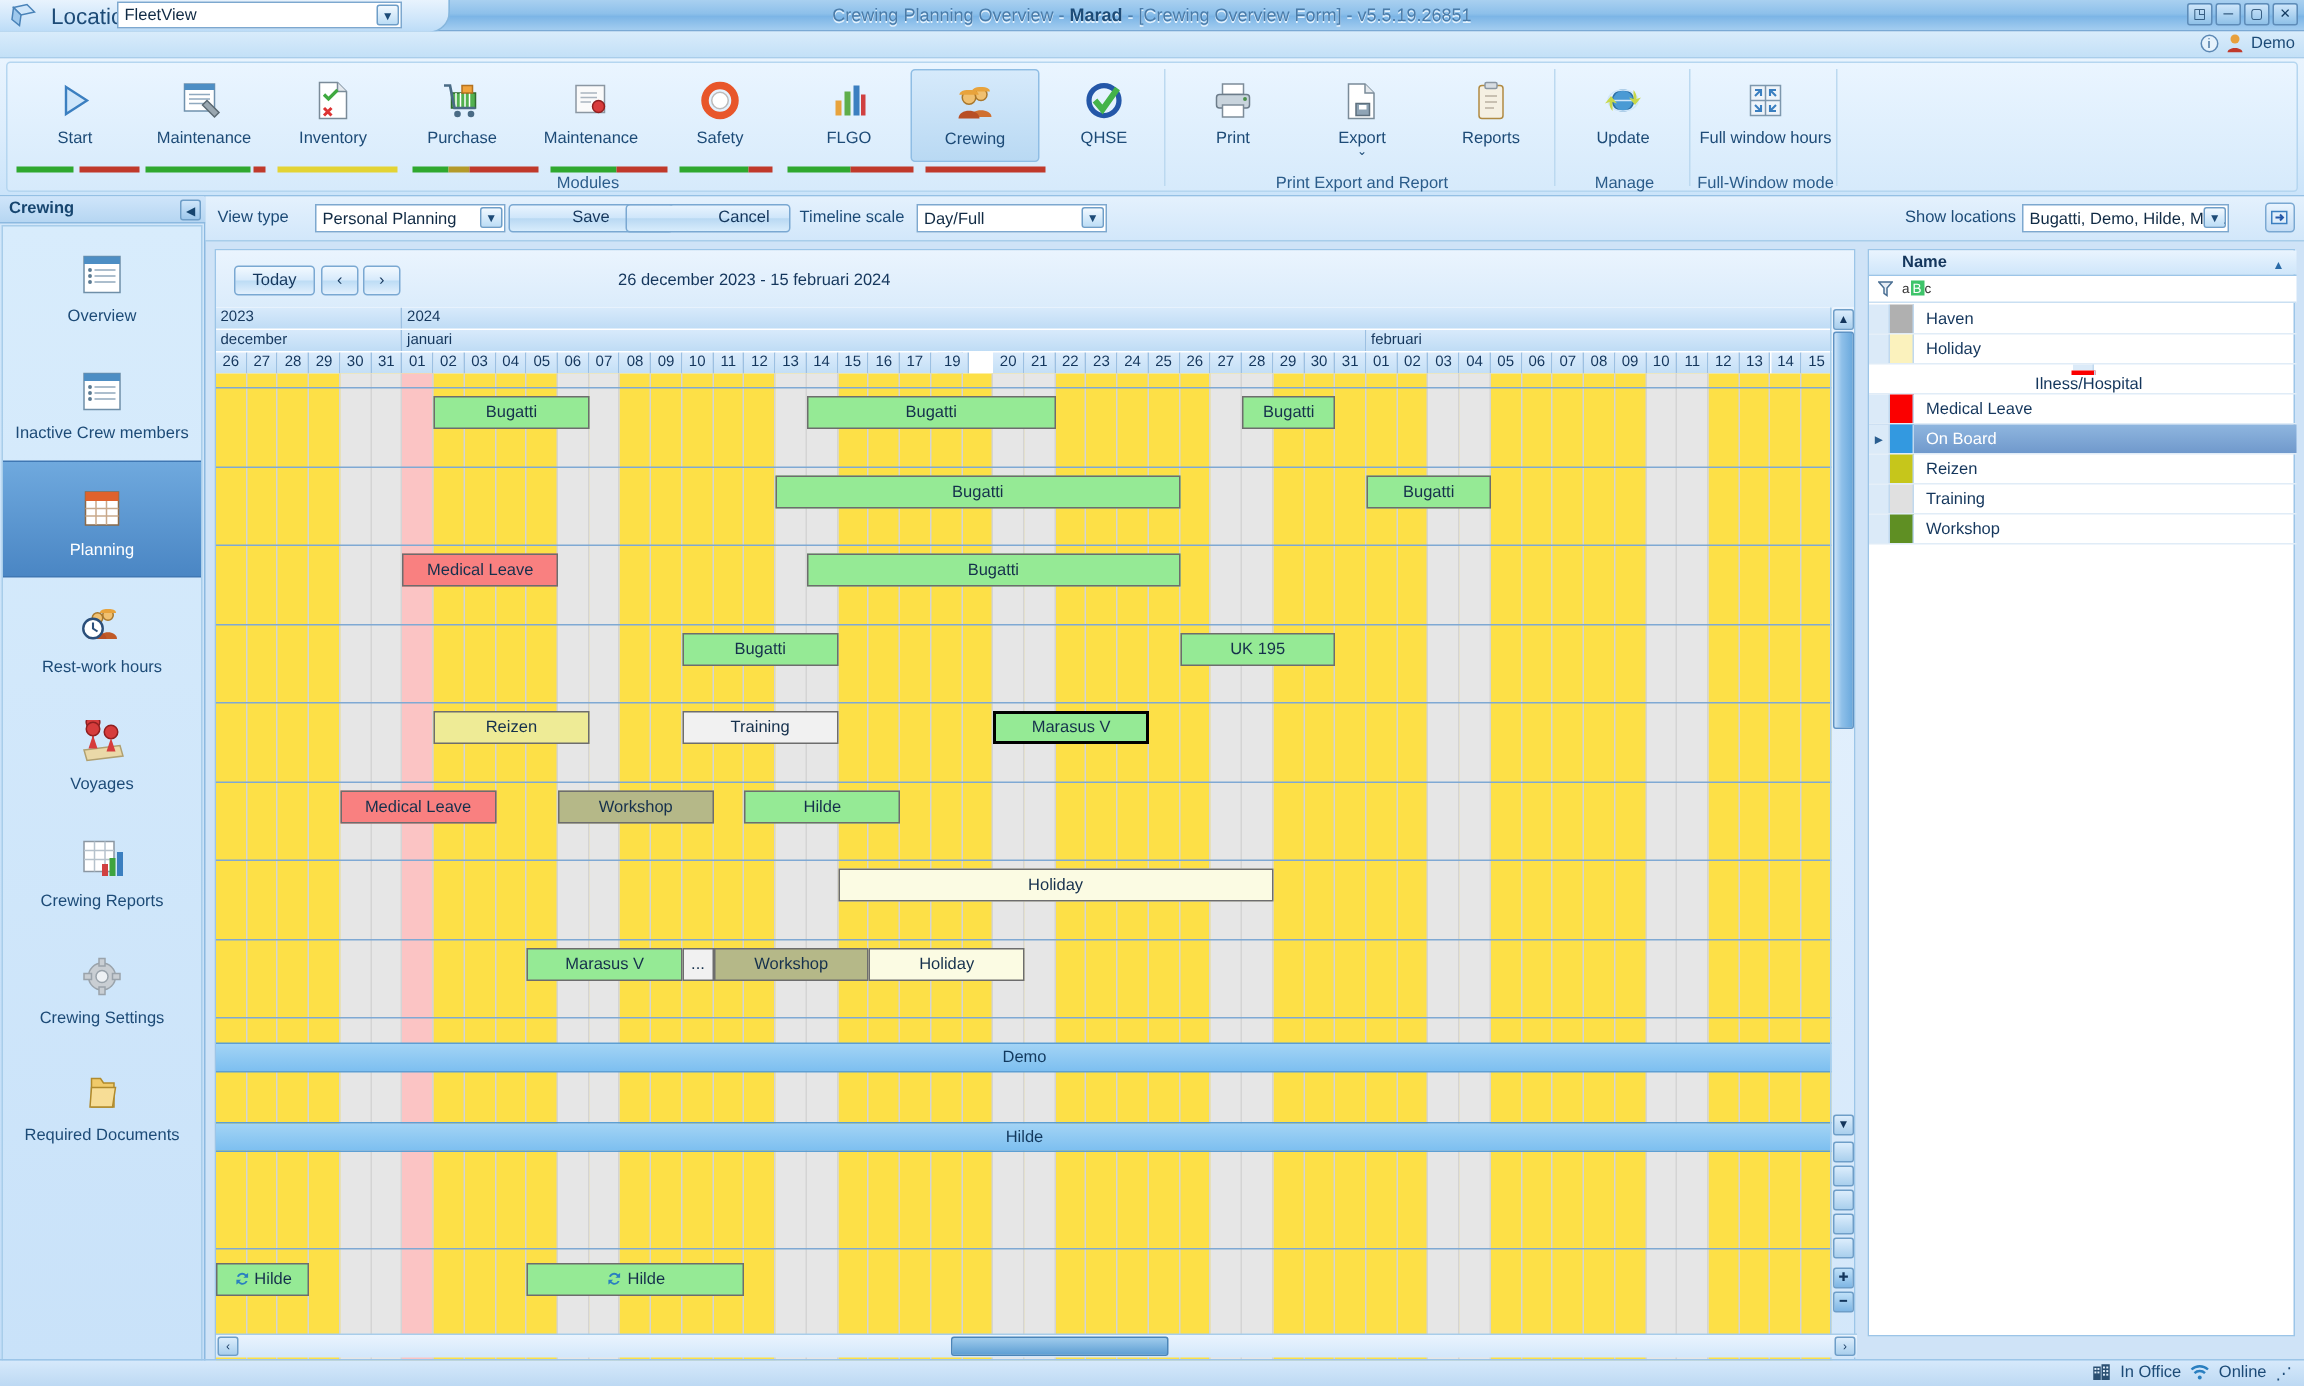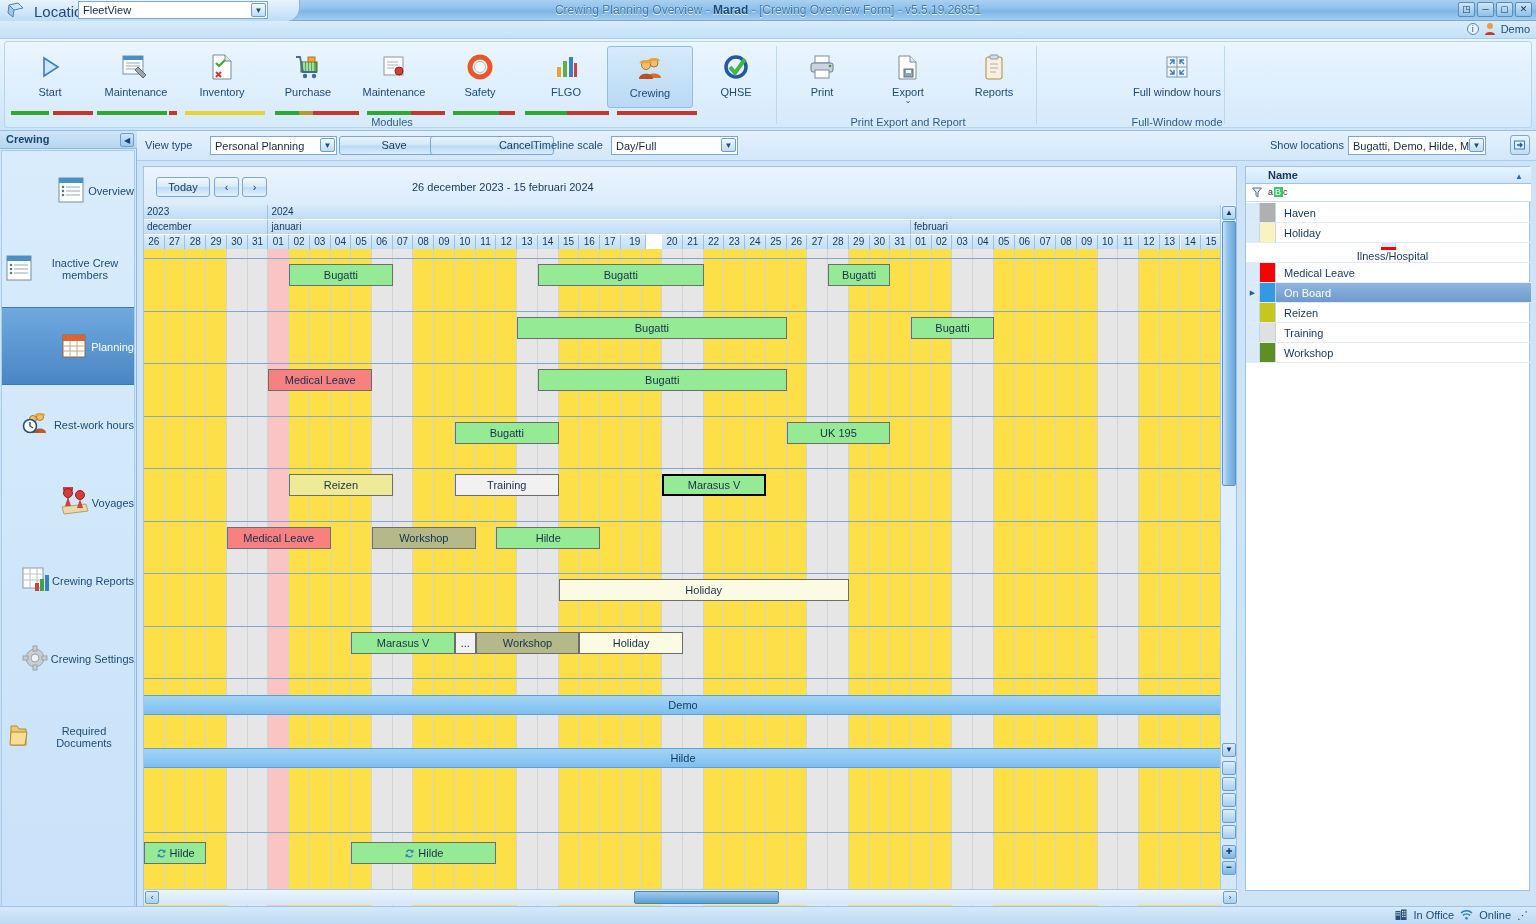--- a/index.html
+++ b/index.html
@@ -113,22 +113,22 @@
   .sb-collapse {
     position:absolute; right:3px; top:2px; width:14px; height:14px;
     background: linear-gradient(180deg,#cfe6fa,#9ec8ec);
     border:1px solid #6e9ec8; border-radius:2px;
     font-size:8px; color:#16456f; text-align:center; line-height:13px;
   }
   .sb-body { position:absolute; left:1px; top:19px; right:1px; bottom:2px;
     background: linear-gradient(180deg,#d8ecfc,#c9e2f9);
     border:1px solid #a8cdea; }
   .sb-item {
-    position:relative; height:78px; display:flex; flex-direction:row;
-    align-items:center; justify-content:flex-end; cursor:default;
+    position:relative; height:78px; display:flex; flex-direction:column;
+    align-items:center; justify-content:center; cursor:default;
   }
   .sb-item.active {
     background: linear-gradient(180deg,#6fa9de,#4a86c4);
     border-top:1px solid #3f77b3; border-bottom:1px solid #3f77b3;
   }
   .sb-item.active .sb-lbl { color:#ffffff; }
   .sb-ico { height:40px; display:flex; align-items:center; justify-content:center; }
   .sb-lbl { font-size:11px; color:#1d4b77; margin-top:2px; text-align:center; }
 
   
@@ -458,20 +458,35 @@
                 <line x1="8" y1="14" x2="16" y2="14" stroke="#b9b0a0"></line>
               <line x1="8" y1="18" x2="14" y2="18" stroke="#b9b0a0"></line>
             </svg>
           </div>
           <div class="lbl">Reports</div>
         </div>
         <div class="rgroup-label">Print Export and Report</div>
         <div class="sep"></div>
       </div>
 
+      <div class="rgroup" style="left:1034px; width:88px;">
+        <div class="rbtn" style="left:0px;">
+          <div class="ico">
+            <svg width="28" height="26" viewBox="0 0 28 26">
+              <circle cx="14" cy="13" r="7" fill="#4a9ad4" stroke="#2b6fa5"></circle>
+              <path d="M7 13 h14 M14 6 a10 7 0 0 1 0 14 a10 7 0 0 1 0 -14" fill="none" stroke="#cfe6fa"></path>
+              <path d="M21 6 a8 8 0 0 1 2 6 l3 -1 l-4 5 l-4 -5 l3 1" fill="#c8d84a"></path>
+              <path d="M7 20 a8 8 0 0 1 -2 -6 l-3 1 l4 -5 l4 5 l-3 -1" fill="#c8d84a"></path>
+            </svg>
+          </div>
+          <div class="lbl">Update</div>
+        </div>
+        <div class="rgroup-label">Manage</div>
+        <div class="sep"></div>
+      </div>
 
       <div class="rgroup" style="left:1124px; width:96px;">
         <div class="rbtn" style="left:0px; width:96px;">
           <div class="ico">
             <svg width="26" height="26" viewBox="0 0 26 26">
               <rect x="3" y="3" width="20" height="20" fill="#eef4fa" stroke="#7d97ad"></rect>
               <line x1="13" y1="3" x2="13" y2="23" stroke="#7d97ad"></line>
               <line x1="3" y1="13" x2="23" y2="13" stroke="#7d97ad"></line>
               <path d="M10 6 l-4 4 M6 6 h4 v4" stroke="#3b7fc0" stroke-width="1.4" fill="none"></path>
               <path d="M16 6 l4 4 M20 6 h-4 v4" stroke="#3b7fc0" stroke-width="1.4" fill="none"></path>
@@ -617,21 +632,21 @@
     </div>
   </div>
 
   <div class="optbar">
     <div class="ctl-label" style="left:8px;">View type</div>
     <div class="ctl-combo" style="left:73px; width:127px;">
       <div class="val">Personal Planning</div>
       <div class="combo-arrow">▼</div>
     </div>
     <div class="btn" style="left:202px; width:110px;">Save</div>
-    <div class="btn" style="left:293px; width:124px;padding-left:48px;">Cancel</div>
+    <div class="btn" style="left:280px; width:110px;padding-left:48px;">Cancel</div>
     <div class="ctl-label" style="left:396px;">Timeline scale</div>
     <div class="ctl-combo" style="left:474px; width:127px;">
       <div class="val">Day/Full</div>
       <div class="combo-arrow">▼</div>
     </div>
 
     <div class="ctl-label" style="left:1133px;">Show locations</div>
     <div class="ctl-combo" style="left:1211px; width:138px;">
       <div class="val">Bugatti, Demo, Hilde, Ma...</div>
       <div class="combo-arrow">▼</div>

